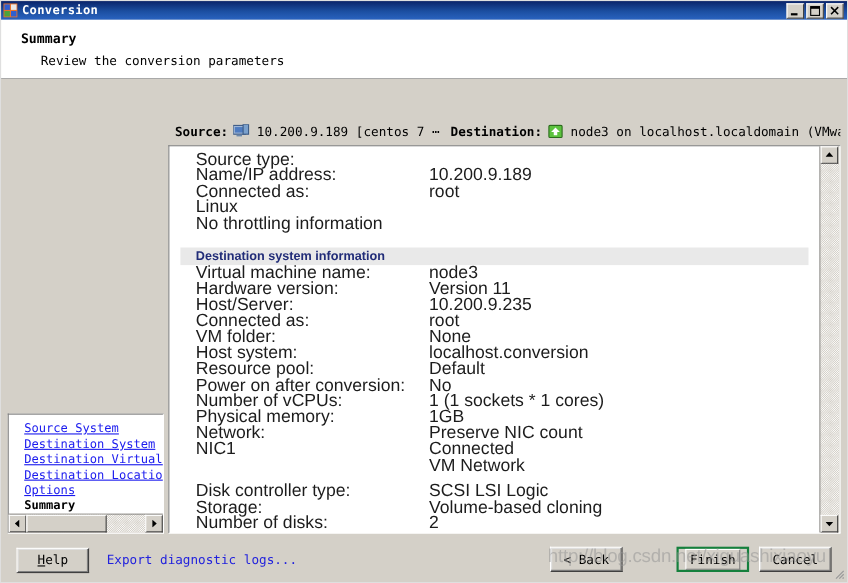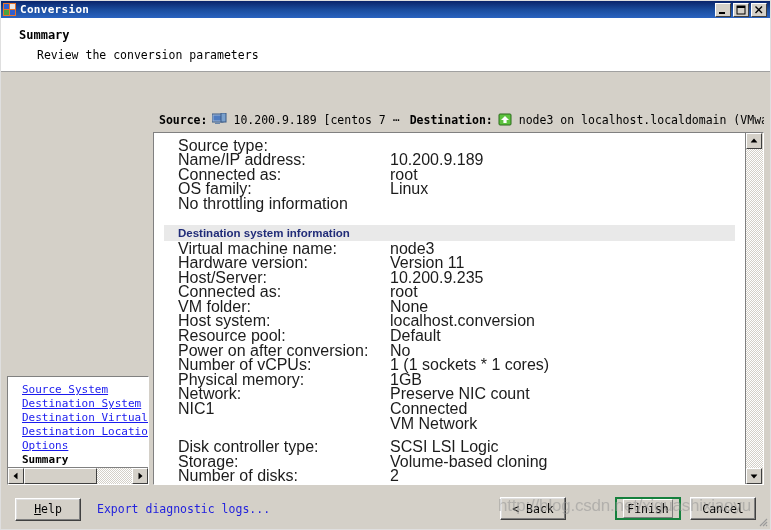--- a/index.html
+++ b/index.html
@@ -434,21 +434,20 @@
           </div>
           <div class="info-row">
             <span class="info-key">Name/IP address:</span>
             <span class="info-val">10.200.9.189</span>
           </div>
           <div class="info-row">
             <span class="info-key">Connected as:</span>
             <span class="info-val">root</span>
           </div>
           <div class="info-row">
-            <span class="info-key">OS family:</span>
             <span class="info-val">Linux</span>
           </div>
           <div class="info-row">
             <span class="info-key">No throttling information</span>
             <span class="info-val"></span>
           </div>
 
           <div class="section-head gap-top">Destination system information</div>
           <div class="info-row">
             <span class="info-key">Virtual machine name:</span>

